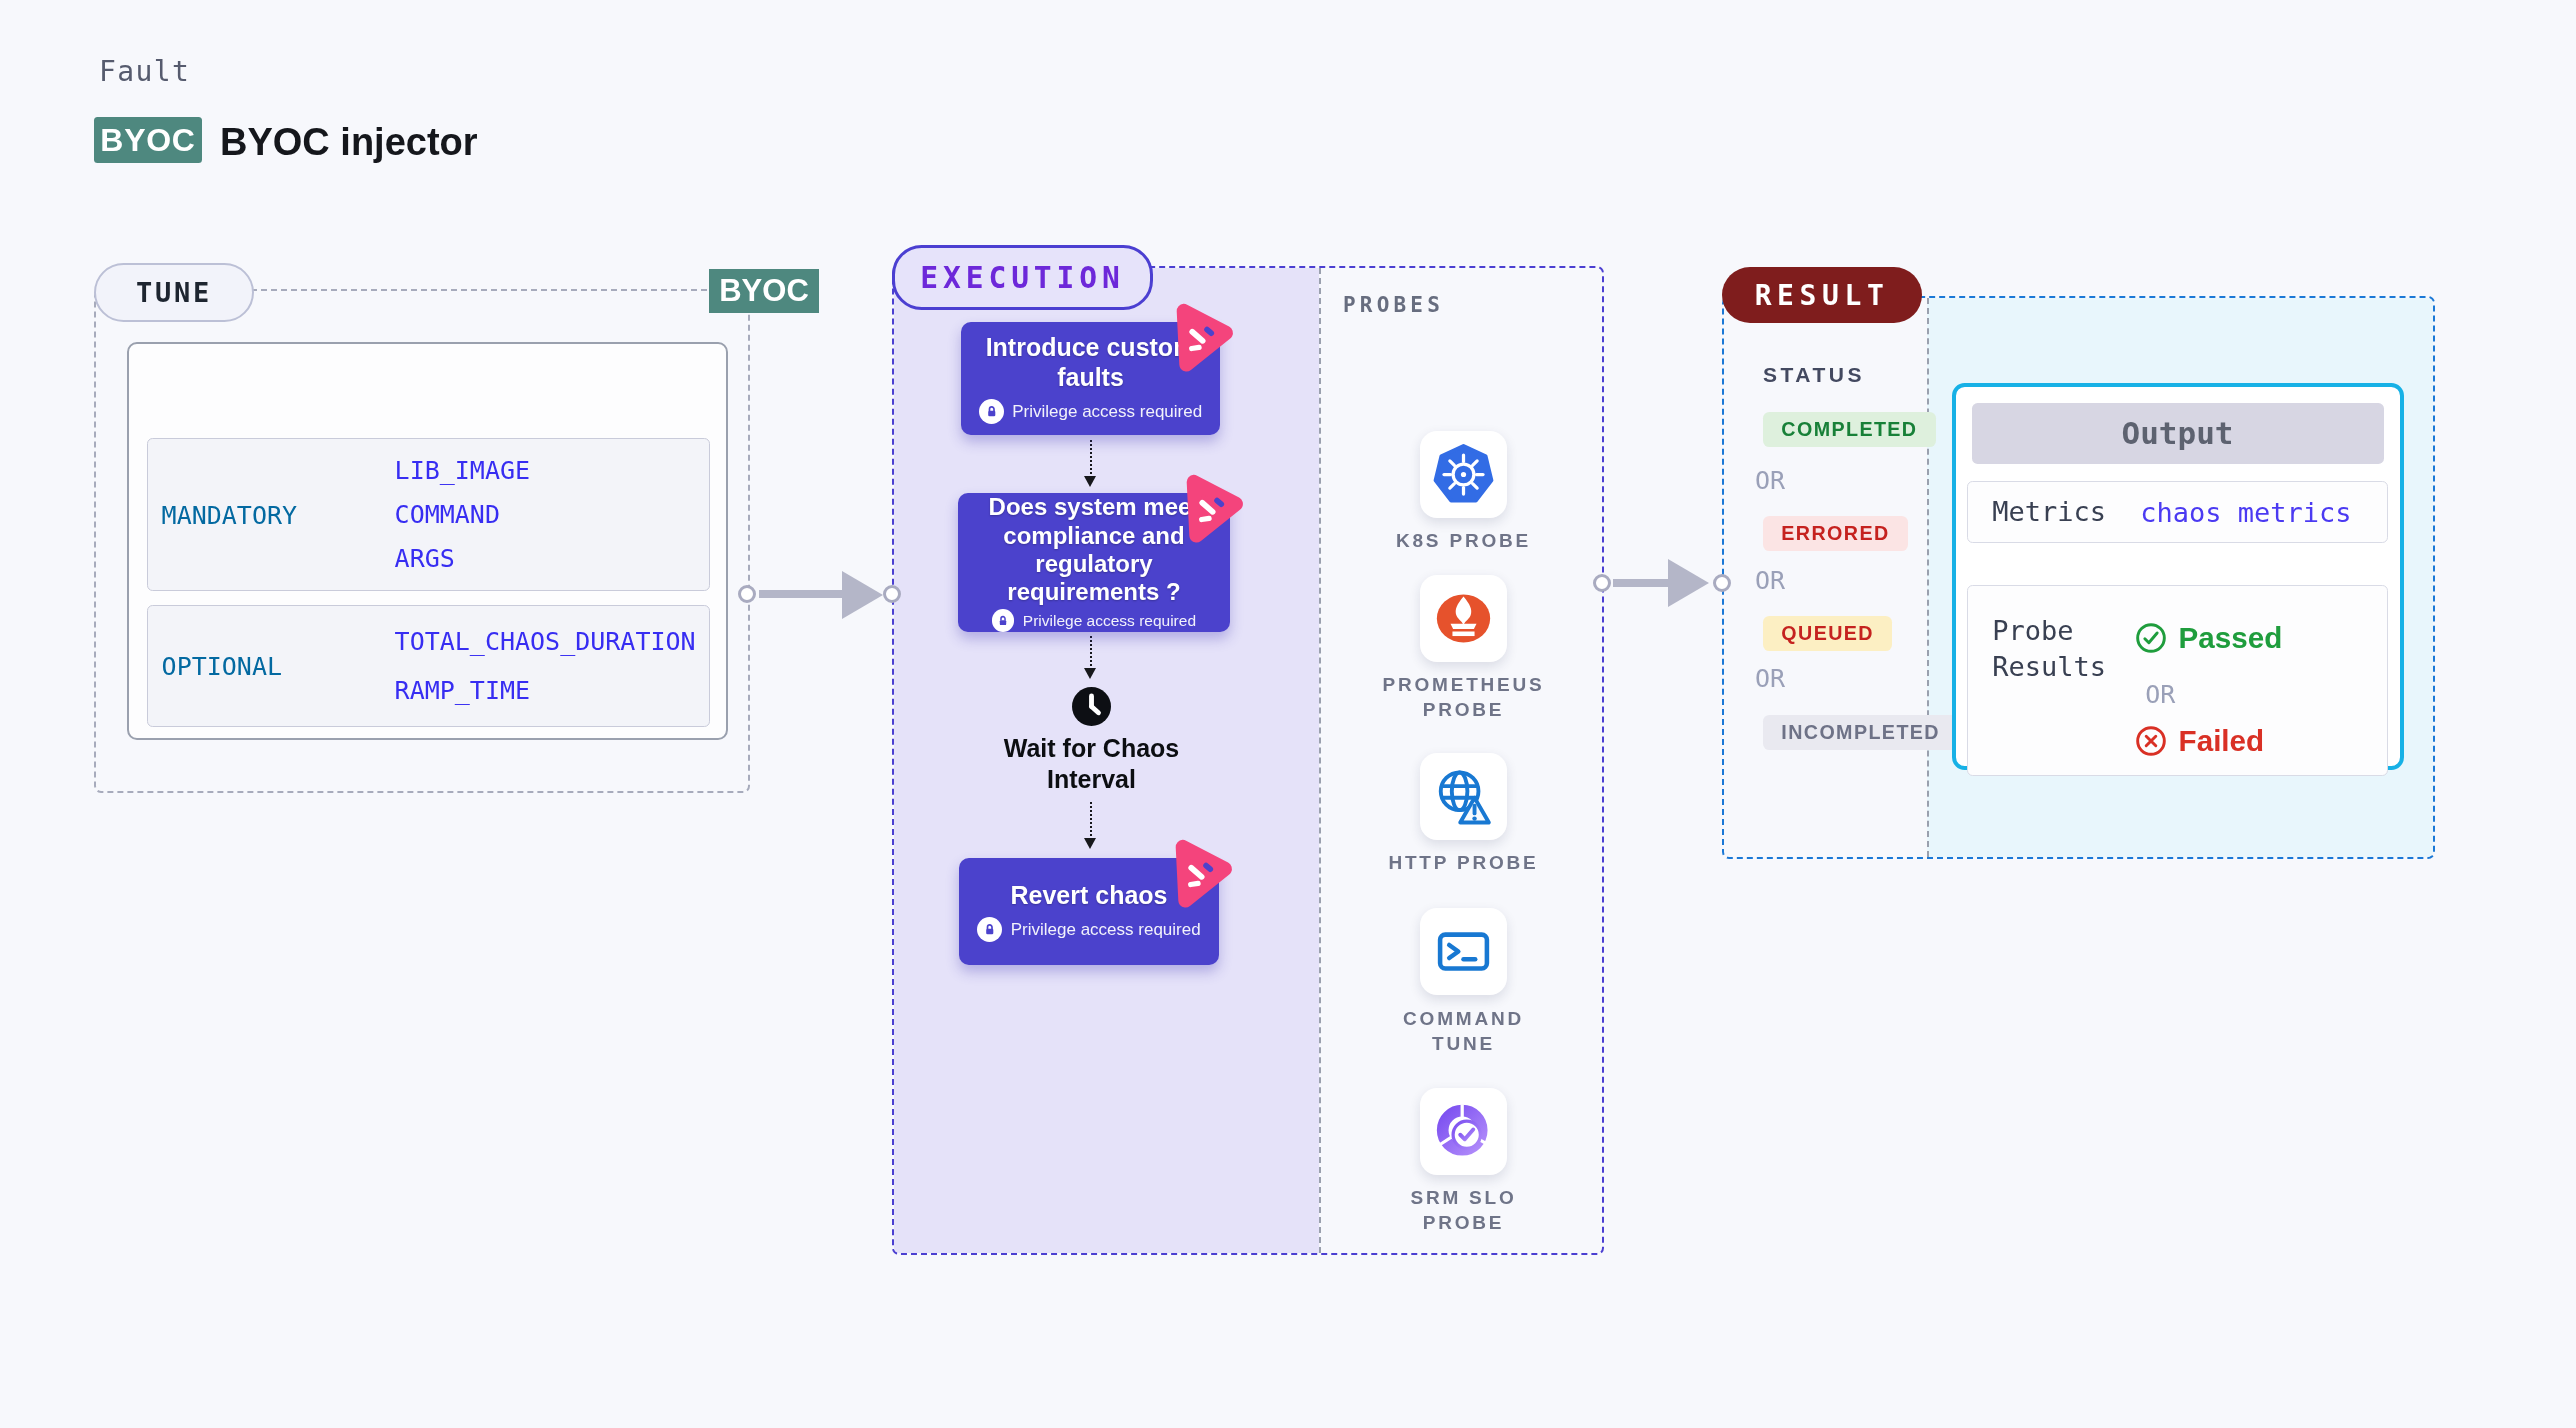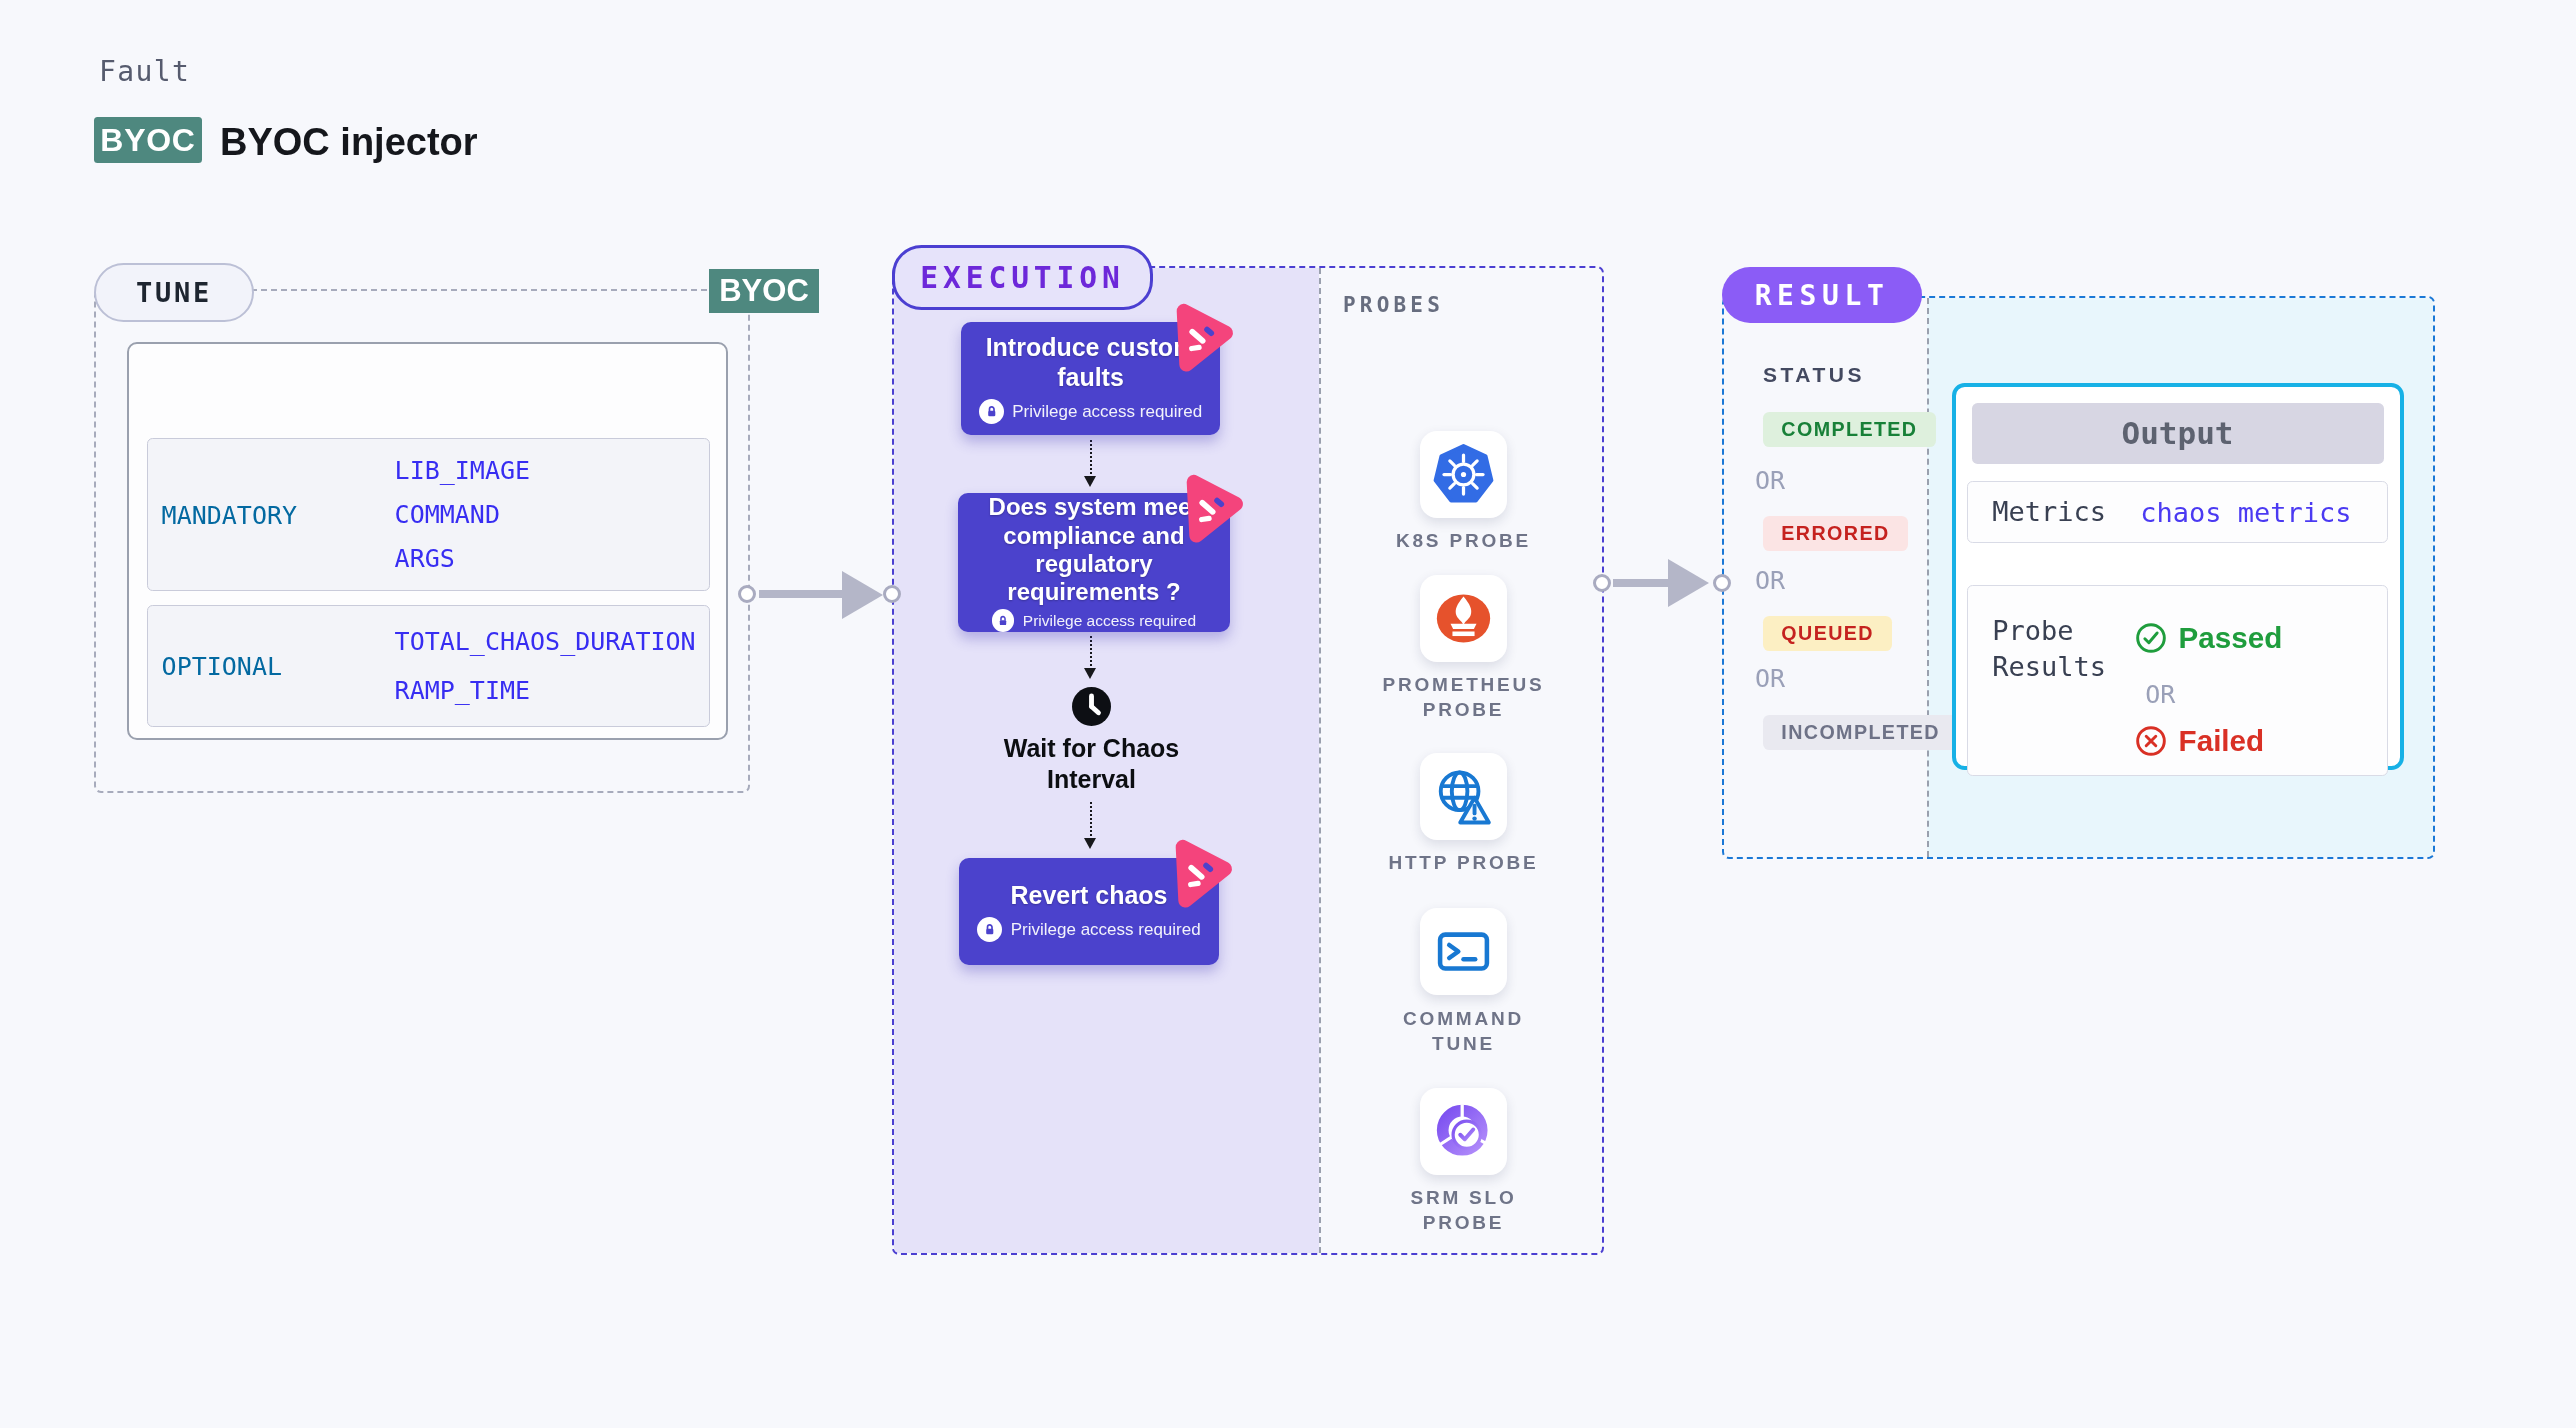--- a/index.html
+++ b/index.html
@@ -14,21 +14,21 @@
   .byoc-badge{left:94px;top:117px;width:108px;height:46px;background:#4e887f;border-radius:3.5px;
     display:flex;align-items:center;justify-content:center;color:#fff;font-weight:bold;font-size:32px;letter-spacing:0.7px;}
   .page-title{left:220px;top:121px;font-size:38px;font-weight:bold;color:#15171c;}
 
   
   .pill{display:flex;align-items:center;justify-content:center;border-radius:29.6px;z-index:6;}
   .tune-pill{left:94px;top:263px;width:156px;height:55px;background:#f2f3fa;border:2.8px solid #bcc0d6;
     font-size:27px;font-weight:bold;color:#1e2530;letter-spacing:2.8px;}
   .exec-pill{left:892px;top:245px;width:255px;height:59px;background:#e6e3fa;border:3.5px solid #4b3fd1;
     font-size:29.6px;font-weight:bold;color:#6d28d9;letter-spacing:4.9px;}
-  .result-pill{left:1722px;top:267px;width:200px;height:56px;background:#8b5cf6;
+  .result-pill{left:1722px;top:267px;width:200px;height:56px;background:#7f1d1d;
     font-size:28px;font-weight:bold;color:#fff;letter-spacing:5.6px;}
 
   
   .tune-box{left:94px;top:289px;width:652px;height:500px;border:2.1px dashed #a7abbc;border-radius:7px;z-index:1;}
   .exec-box{left:892px;top:266px;width:708px;height:985px;border:2.1px dashed #4b3fd1;border-radius:7px;z-index:1;}
   .exec-fill{position:absolute;left:0;top:0;bottom:0;width:425px;background:#e5e2f9;border-radius:5.6px 0 0 5.6px;}
   .exec-divider{position:absolute;left:425px;top:0;bottom:0;width:0;border-left:2.1px dashed #9aa0ae;}
   .result-box{left:1722px;top:296px;width:709px;height:559px;border:2.1px dashed #1b78d6;border-radius:7px;z-index:1;}
   .result-fill{position:absolute;left:203px;top:0;bottom:0;right:0;background:#e8f6fc;border-radius:0 5.6px 5.6px 0;}
   .result-divider{position:absolute;left:203px;top:0;bottom:0;width:0;border-left:2.1px dashed #9aa0ae;}

